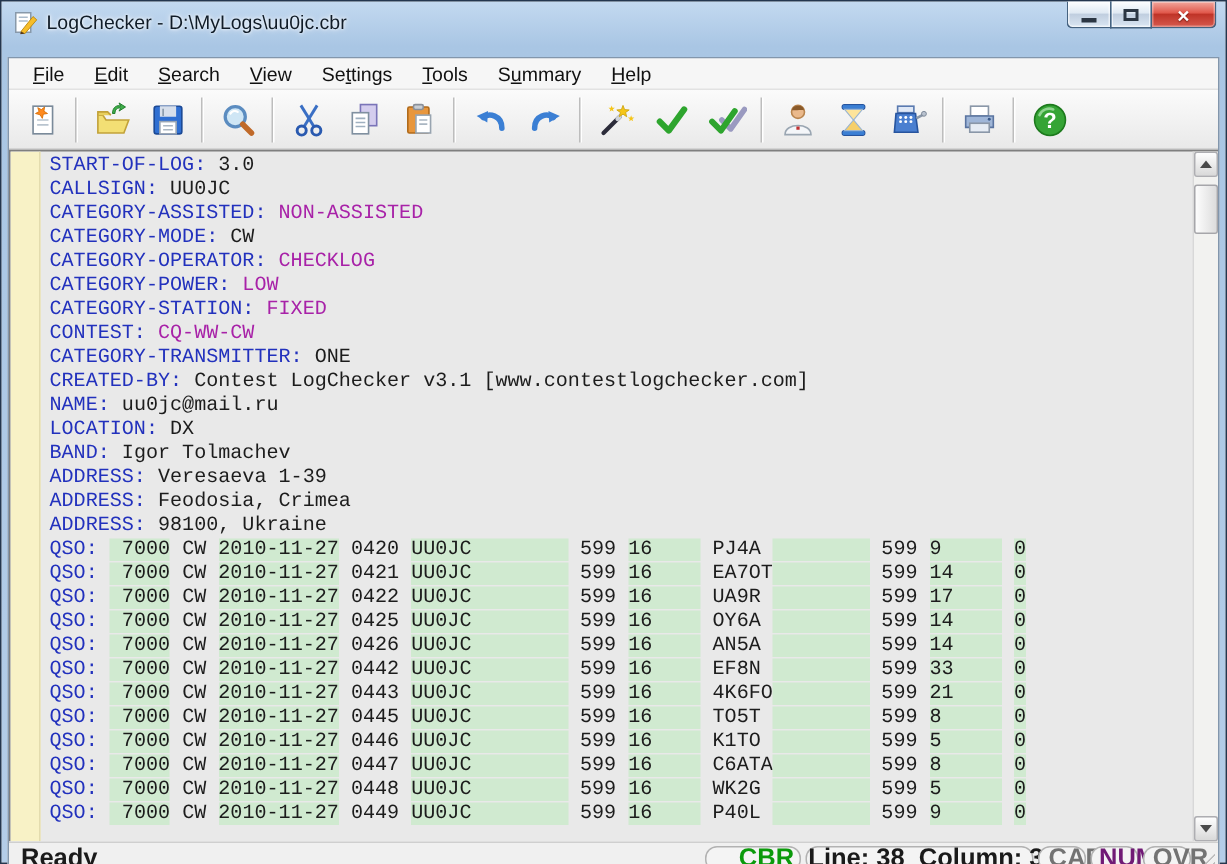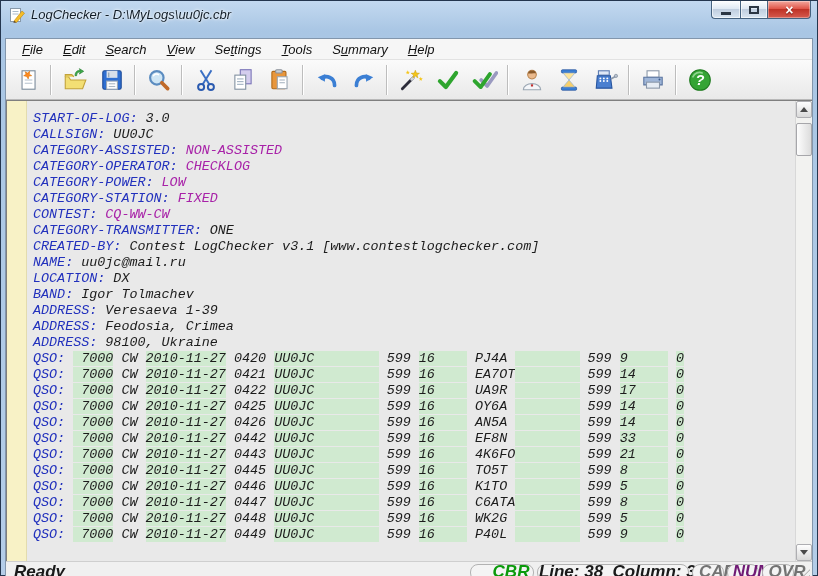--- a/index.html
+++ b/index.html
@@ -11,21 +11,20 @@
   *{margin:0;padding:0;box-sizing:border-box;}
   html,body{width:818px;height:576px;overflow:hidden;}
   body{font-family:"Liberation Sans",sans-serif;}
 
   .window{
     width:818px;height:576px;
     border:1px solid #24364e;
     background:linear-gradient(#c3d9f0,#a9c6e4 30px,#b4cde8);
     padding:0 4px 4px 4px;
     position:relative;
-    font-style:italic;
   }
 
   
   .titlebar{height:25px;display:flex;align-items:center;position:relative;}
   .title-icon{width:16px;height:16px;margin:2px 6px 0 4px;flex:0 0 auto;}
   .title-text{font-size:13px;color:#101c28;text-shadow:0 0 4px #fff,0 0 2px #fff;padding-top:2px;}
   .caption-buttons{position:absolute;right:2px;top:0;display:flex;}
   .cap-btn{height:18px;border:1px solid #45627f;border-top:none;
     display:flex;align-items:center;justify-content:center;
     background:linear-gradient(#fdfeff,#dfe9f3 45%,#c0cedf 50%,#dae6f2);
@@ -50,21 +49,21 @@
   
   .toolbar{height:41px;background:linear-gradient(#fbfbfb,#e9e9e9);border-bottom:1px solid #b9b9b9;
     display:flex;align-items:center;padding-left:3px;}
   .tb-btn{width:37px;height:37px;display:flex;align-items:center;justify-content:center;border-radius:3px;}
   .tb-sep{width:2px;height:30px;border-left:1px solid #bdbdbd;border-right:1px solid #fff;margin:0 4px;}
 
   
   .editor{flex:0 0 461px;border-top:1px solid #7f7f7f;border-left:1px solid #7f7f7f;
     background:var(--editbg);display:flex;overflow:hidden;}
   .gutter{width:20px;background:#f8f2c6;border-right:1px solid #e3dcae;flex:0 0 auto;}
-  .text-pane{flex:1 1 auto;overflow:hidden;padding-left:6px;padding-top:10px;}
+  .text-pane{flex:1 1 auto;overflow:hidden;padding-left:6px;padding-top:2px;}
   .tline{height:16px;line-height:16px;white-space:pre;font-family:"Liberation Mono","DejaVu Sans Mono",monospace;font-size:13.4px;}
   .key{color:var(--blue);}
   .val{color:#1c1c1c;}
   .kw{color:var(--kw);}
   .g{background:var(--green);}
 
   
   .vscroll{width:17px;flex:0 0 auto;background:#f2f2f0;border-left:1px solid #d8d8d8;position:relative;}
   .sb-btn{position:absolute;left:0;width:16px;height:17px;background:linear-gradient(#fefefe,#d9d9d9);
     border:1px solid #aeaeb2;border-radius:2px;display:flex;align-items:center;justify-content:center;}
@@ -276,20 +275,21 @@
       </div>
     </div>
 
     <div class="editor">
       <div class="gutter"></div>
       <div class="text-pane">
         <div>
             <div class="tline"><span class="key">START-OF-LOG:</span><span class="val"> 3.0</span></div>
             <div class="tline"><span class="key">CALLSIGN:</span><span class="val"> UU0JC</span></div>
             <div class="tline"><span class="key">CATEGORY-ASSISTED:</span><span class="kw"> NON-ASSISTED</span></div>
+            <div class="tline"><span class="key">CATEGORY-MODE:</span><span class="val"> CW</span></div>
             <div class="tline"><span class="key">CATEGORY-OPERATOR:</span><span class="kw"> CHECKLOG</span></div>
             <div class="tline"><span class="key">CATEGORY-POWER:</span><span class="kw"> LOW</span></div>
             <div class="tline"><span class="key">CATEGORY-STATION:</span><span class="kw"> FIXED</span></div>
             <div class="tline"><span class="key">CONTEST:</span><span class="kw"> CQ-WW-CW</span></div>
             <div class="tline"><span class="key">CATEGORY-TRANSMITTER:</span><span class="val"> ONE</span></div>
             <div class="tline"><span class="key">CREATED-BY:</span><span class="val"> Contest LogChecker v3.1 [www.contestlogchecker.com]</span></div>
             <div class="tline"><span class="key">NAME:</span><span class="val"> uu0jc@mail.ru</span></div>
             <div class="tline"><span class="key">LOCATION:</span><span class="val"> DX</span></div>
             <div class="tline"><span class="key">BAND:</span><span class="val"> Igor Tolmachev</span></div>
             <div class="tline"><span class="key">ADDRESS:</span><span class="val"> Veresaeva 1-39</span></div>

